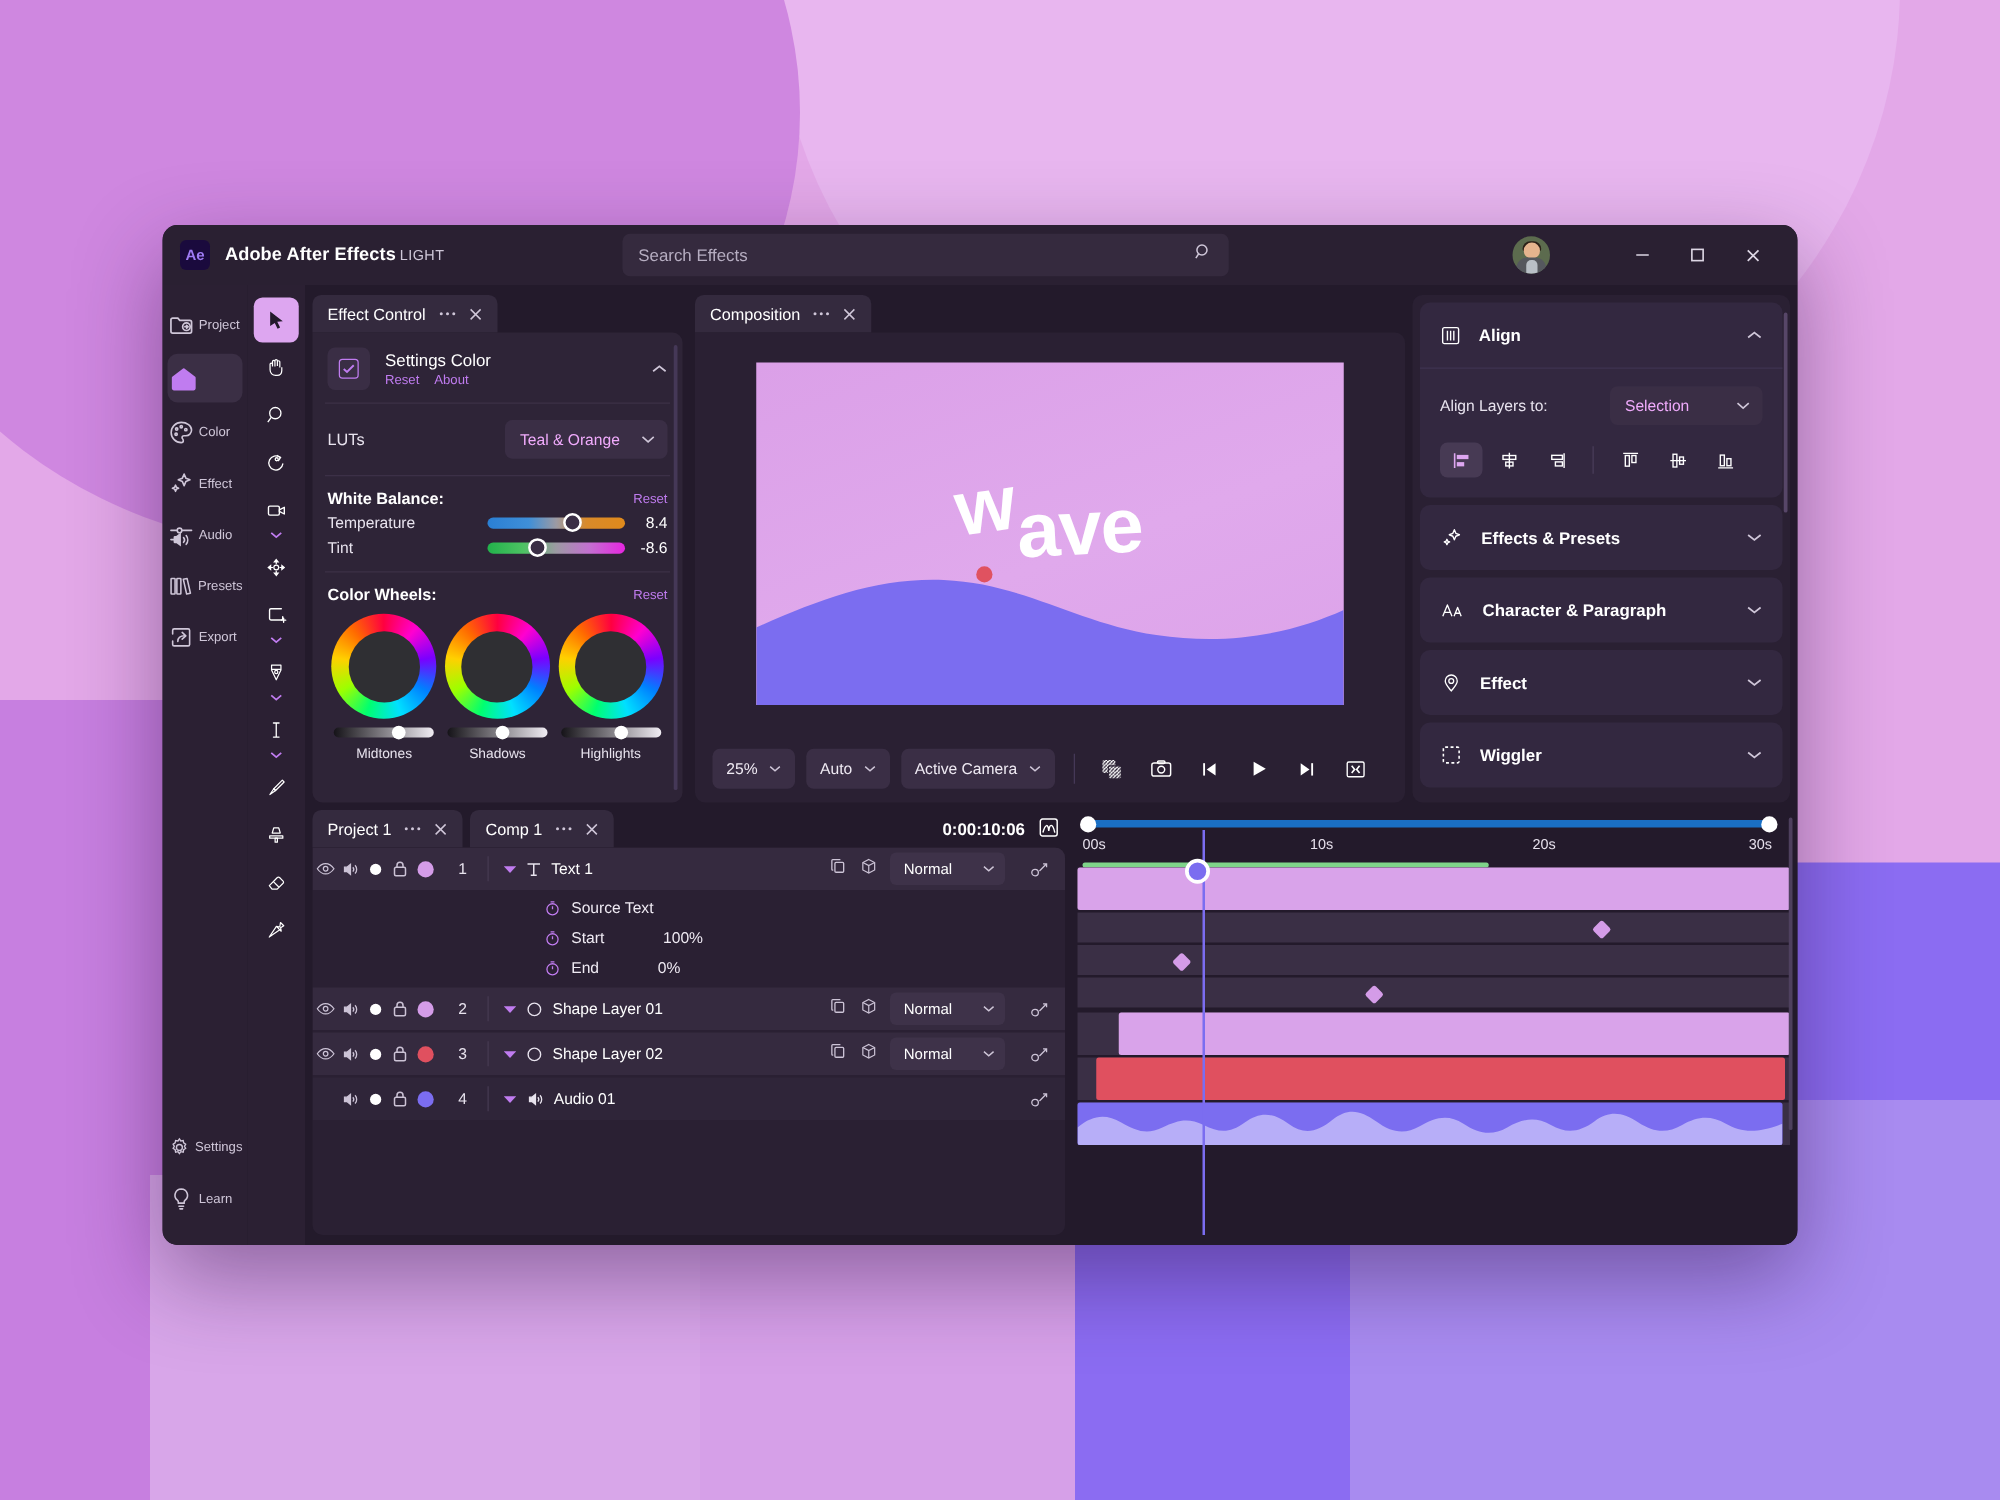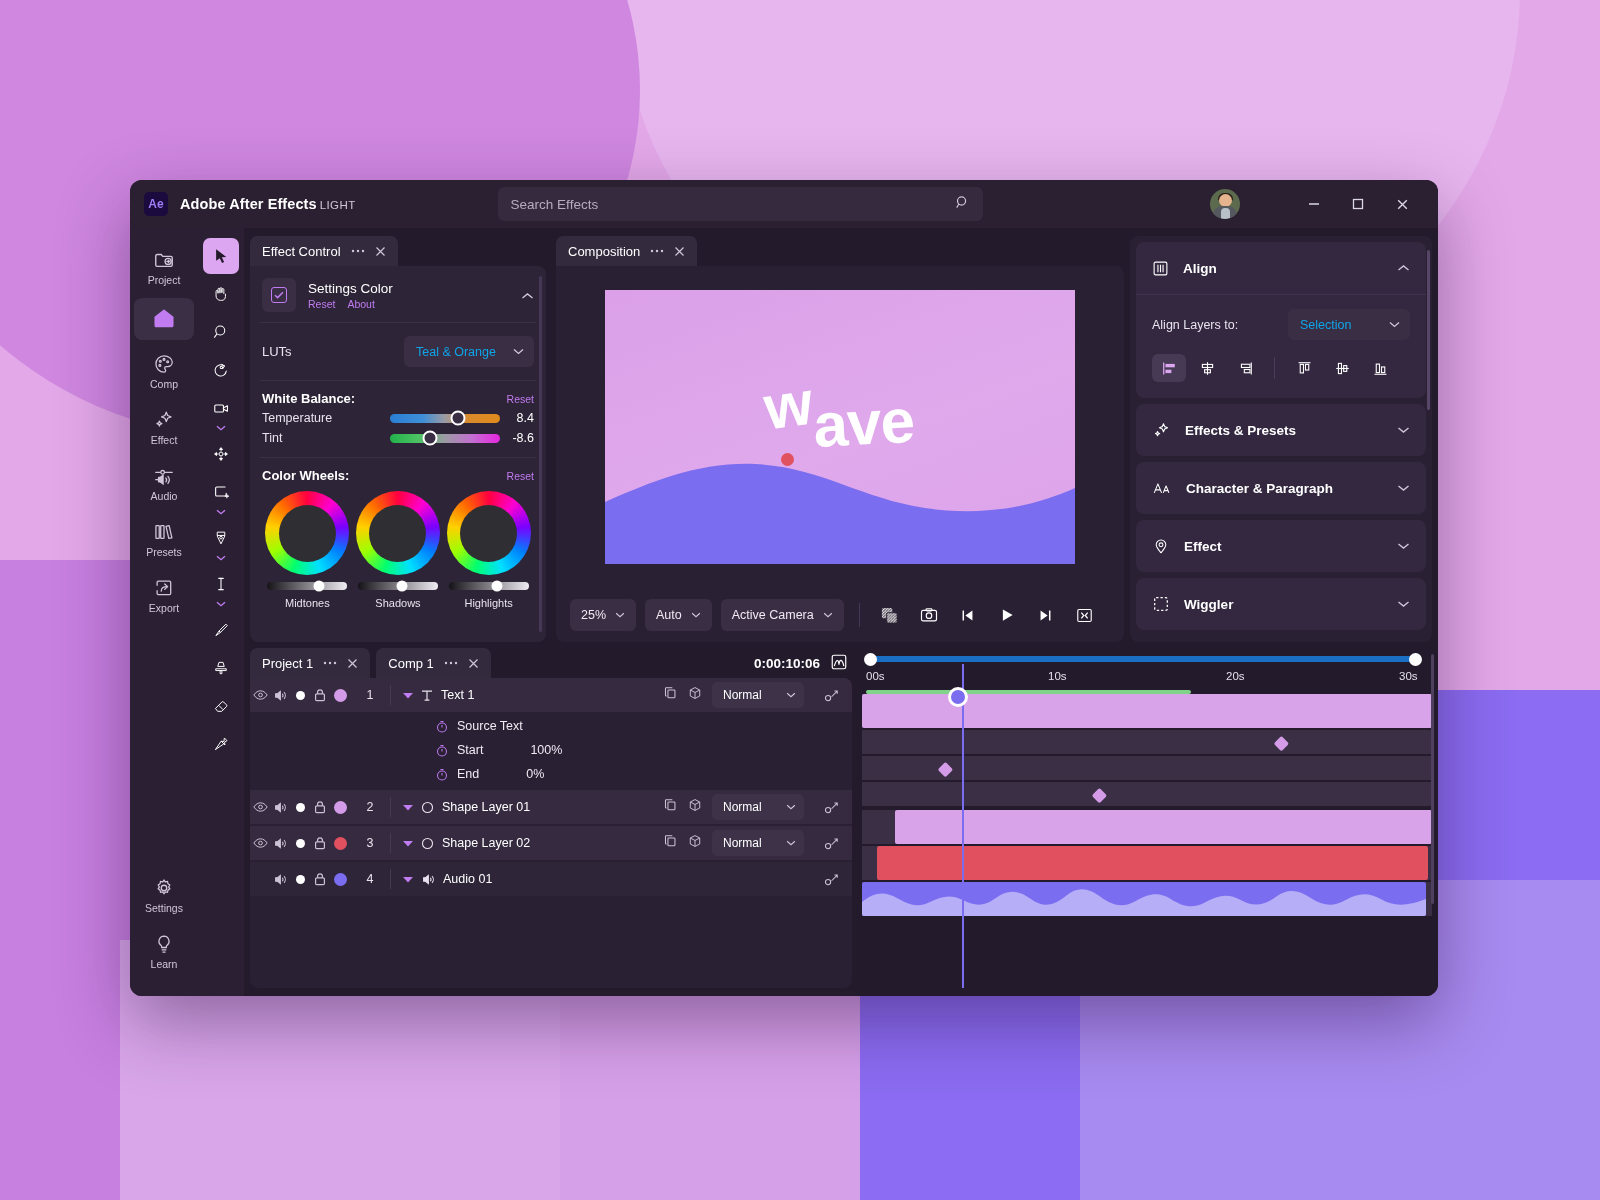--- a/index.html
+++ b/index.html
@@ -68,21 +68,21 @@
   #body { flex: 1; display: flex; min-height: 0; }
 
   
   #sidebar {
     width: 68px; flex: 0 0 68px; background: #2b2033;
     display: flex; flex-direction: column; align-items: center;
     padding-top: 14px; padding-bottom: 14px; position: relative;
   }
   .side-item {
     width: 60px; padding: 7px 0 6px; border-radius: 8px;
-    display: flex; flex-direction: column; align-items: center; gap: 3px;
+    display: flex; flex-direction: row; align-items: center; gap: 3px;
     margin-bottom: 6px; position: relative;
   }
   .side-item .lbl { font-size: 10.5px; color: #cfc6d8; }
   .side-item.active { background: #3b2f45; }
   .side-item.active .lbl { color: #fff; }
   .side-item.active::before {
     content:''; position:absolute; left:-12px; top:14px; width:3px; height:22px;
     background:#c07cf0; border-radius:2px;
   }
   .side-spacer { flex: 1; }
@@ -133,21 +133,21 @@
   .fx-title { font-size: 13.5px; color: #fff; }
   .fx-sub { display: flex; gap: 12px; margin-top: 2px; }
   .fx-sub span { font-size: 10.5px; color: #c07cf0; }
   .fx-chev { margin-left: auto; color: #cfc6d8; }
   .divider { height: 1px; background: #3c3047; margin: 0 10px; }
   .row-luts { display: flex; align-items: center; padding: 13px 12px; }
   .row-luts .lbl { font-size: 13px; color: #e8e3ee; }
   .sel {
     margin-left: auto; background: #3a2e45; border-radius: 6px; height: 31px;
     display: flex; align-items: center; gap: 12px; padding: 0 10px 0 12px;
-    font-size: 12.5px; color: #0ea5e9; min-width: 130px;
+    font-size: 12.5px; color: #f0abfc; min-width: 130px;
   }
   .sel .cv { margin-left: auto; color: #cfc6d8; display:flex; }
   .sec-head { display:flex; align-items:center; padding: 10px 12px 2px; }
   .sec-head .t { font-size: 13px; font-weight: bold; color: #fff; }
   .sec-head .reset { margin-left: auto; font-size: 10.5px; color: #c07cf0; }
   .slider-row { display:flex; align-items:center; padding: 3px 12px; gap: 10px; }
   .slider-row .nm { font-size: 12.5px; color: #e8e3ee; width: 118px; }
   .track { position: relative; width: 110px; height: 9px; border-radius: 5px; }
   .track.temp { background: linear-gradient(90deg,#2a7fd4 0%,#3f8fd8 30%,#9c9aa3 50%,#d98a2a 72%,#e08a1c 100%); }
   .track.tint { background: linear-gradient(90deg,#22b24b 0%,#4dc263 26%,#9c9aa3 50%,#c370d0 74%,#e626e0 100%); }
@@ -342,21 +342,21 @@
         <span class="lbl"></span>
       </div>
       <div class="side-item">
         <svg width="22" height="22" viewBox="0 0 24 24" fill="none" stroke="#cfc6d8" stroke-width="1.4">
             <path d="M12 3.2a8.8 8.8 0 1 0 0 17.6c1.2 0 1.8-.8 1.8-1.7 0-1.4-1.1-1.6-1.1-2.7 0-.9.8-1.6 1.8-1.6h1.6A4.9 4.9 0 0 0 21 9.9C21 6.2 17 3.2 12 3.2z"></path>
             <circle cx="8" cy="9" r="1"></circle>
             <circle cx="12" cy="7" r="1"></circle>
             <circle cx="16" cy="9.5" r="1"></circle>
             <circle cx="7.5" cy="13.5" r="1"></circle>
           </svg>
-        <span class="lbl">Comp</span>
+        <span class="lbl">Color</span>
       </div>
       <div class="side-item">
         <svg width="22" height="22" viewBox="0 0 24 24" fill="none" stroke="#cfc6d8" stroke-width="1.4" stroke-linejoin="round">
             <path d="M14.5 3.5l1.5 3.6 3.6 1.5-3.6 1.5-1.5 3.6-1.5-3.6L9.4 8.6l3.6-1.5z"></path>
             <path d="M7 13.2l.8 1.9 1.9.8-1.9.8-.8 1.9-.8-1.9-1.9-.8 1.9-.8z"></path>
           </svg>
         <span class="lbl">Effect</span>
       </div>
       <div class="side-item">
         <svg width="22" height="22" viewBox="0 0 24 24" fill="none" stroke="#cfc6d8" stroke-width="1.4" stroke-linecap="round">

